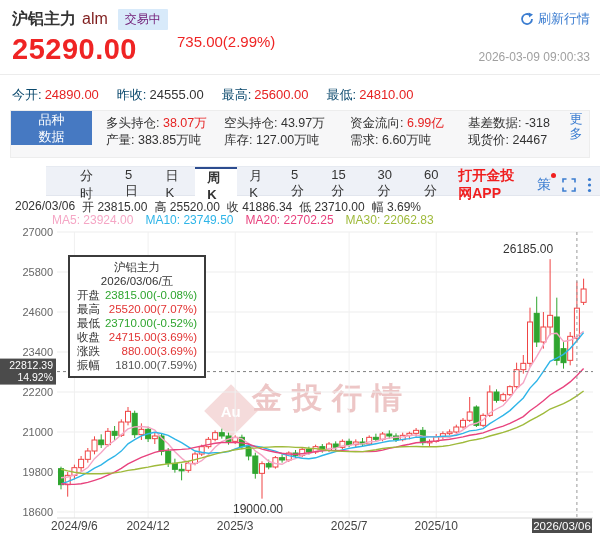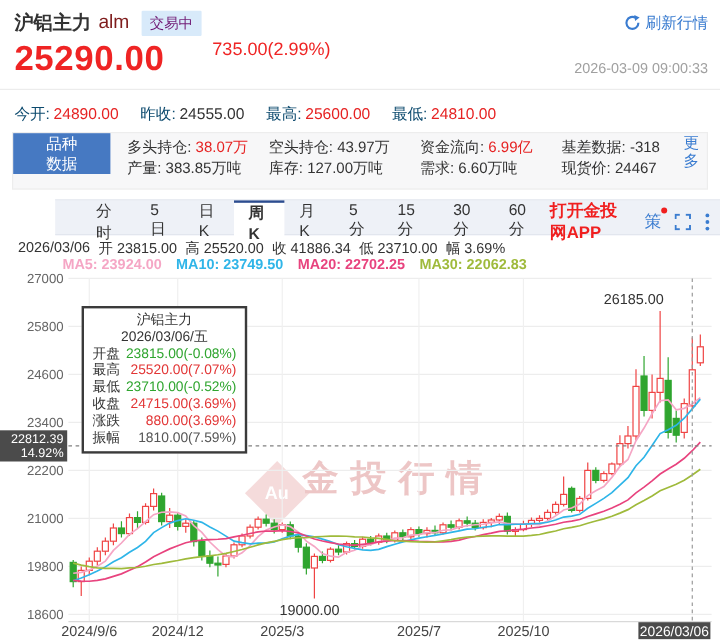--- a/index.html
+++ b/index.html
@@ -40,21 +40,21 @@
   .tab { font-size:13px; color:#333; padding:0 12px; display:flex; align-items:center; cursor:pointer; }
   .tab.active { background:#fff; border-top:2px solid #2c4c8f; font-weight:bold; }
   .tb-right { margin-left:auto; display:flex; align-items:center; gap:11px; padding-right:8px; }
   .applink { color:#f01f1f; font-size:14px; font-weight:bold; cursor:pointer; }
   .ce { color:#3a7cd0; font-size:14px; position:relative; cursor:pointer; }
   .ce .dot { position:absolute; top:-3px; right:-5px; width:5px; height:5px; background:#f01f1f; border-radius:50%; }
   .iconbtn { display:flex; align-items:center; cursor:pointer; }
 
   
   .infoline { position:absolute; top:199px; left:15px; font-size:12px; color:#333; display:flex; gap:7px; white-space:nowrap; }
-  .maline { position:absolute; top:213px; left:52px; font-size:12px; display:flex; gap:12px; white-space:nowrap;font-weight:bold; }
+  .maline { position:absolute; top:213px; left:52px; font-size:12px; display:flex; gap:12px; white-space:nowrap; }
 
   
   .chart { position:absolute; top:228px; left:0; width:600px; height:305px; }
   .chart svg { position:absolute; left:0; top:0; z-index:1; }
   .ytick { font-size:11px; fill:#666; }
   .xtick { font-size:12px; fill:#444; }
   .anno { font-size:12px; fill:#333; }
   .chlbl { font-size:10.5px; fill:#fff; }
   .chdate { font-size:11.5px; fill:#fff; }
 

